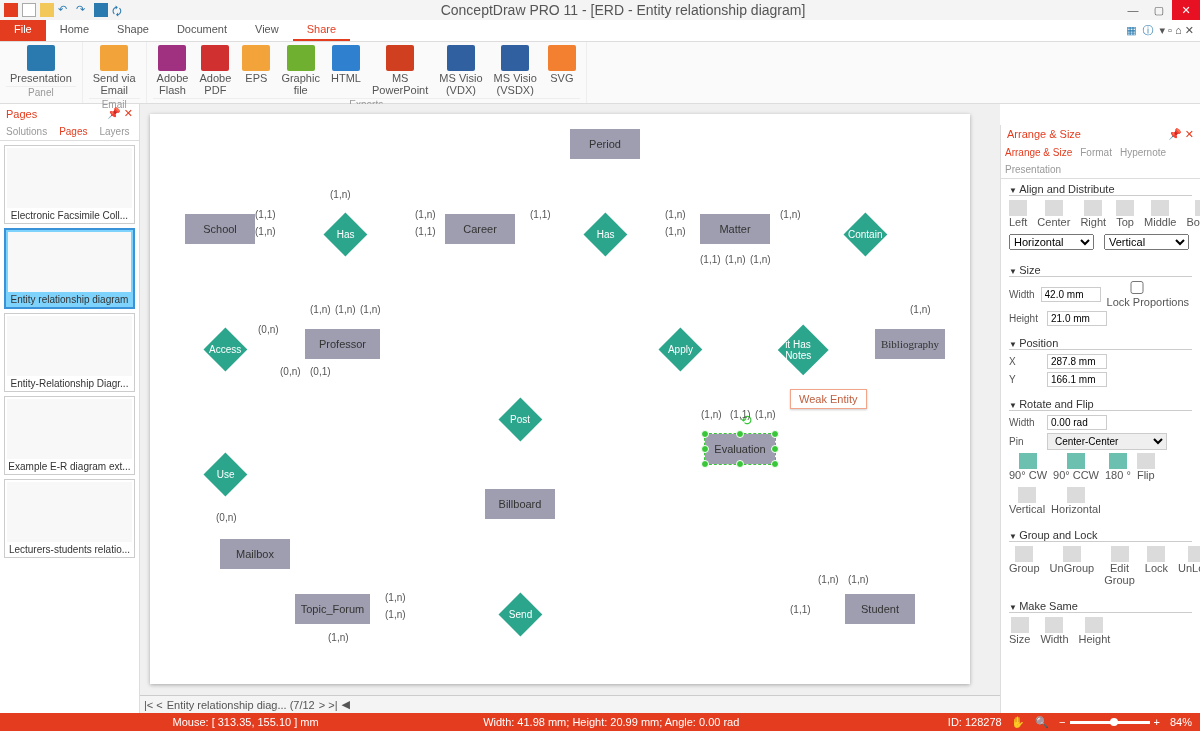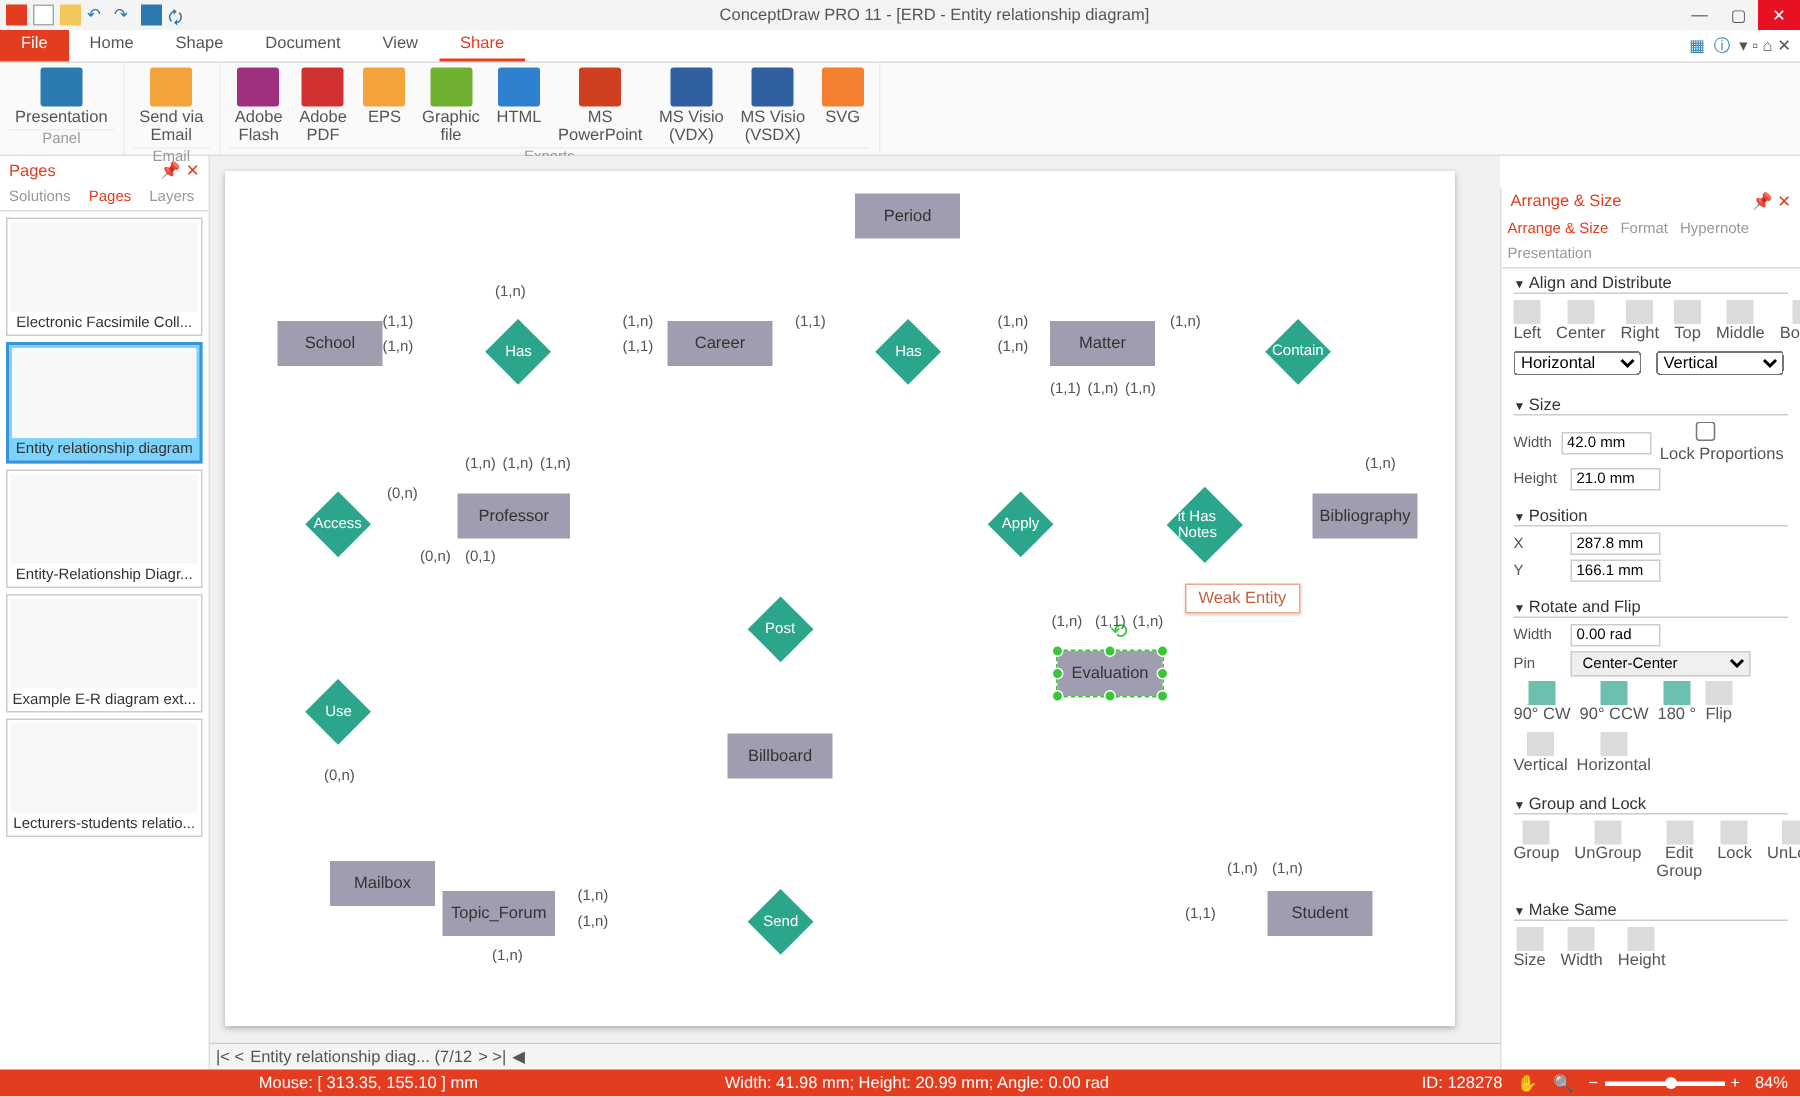--- a/index.html
+++ b/index.html
@@ -1,20 +1,20 @@
 <!DOCTYPE html>
 <html><head>
 <meta charset="utf-8">
 <style>
 * { box-sizing: border-box; margin: 0; padding: 0; font-family: "Segoe UI", Tahoma, sans-serif; font-size: 11px; }
 body { background: #fff; width: 1200px; height: 731px; overflow: hidden; display: flex; flex-direction: column; }
 .titlebar { height: 20px; background: #f4f4f4; display: flex; align-items: center; justify-content: space-between; }
 .titlebar .left-icons { display: flex; gap: 4px; padding-left: 4px; }
 .titlebar .left-icons span { width: 14px; height: 14px; display: inline-block; }
-.titlebar .title { color: #555; font-size: 11px; }
+.titlebar .title { color: #555; font-size: 14px; }
 .titlebar .win { display: flex; }
 .titlebar .win span { width: 26px; height: 20px; display: flex; align-items: center; justify-content: center; color: #555; }
 .titlebar .win .close { background: #e81123; color: #fff; width: 28px; }
 .menubar { height: 22px; background: #fff; display: flex; border-bottom: 1px solid #ddd; }
 .menubar .tab { padding: 3px 14px; color: #555; cursor: pointer; }
 .menubar .file { background: #e43c1f; color: #fff; }
 .menubar .active { color: #e43c1f; border-bottom: 2px solid #e43c1f; }
 .menubar .right-icons { margin-left: auto; display: flex; gap: 6px; padding-right: 6px; align-items: center; color: #2a7ab0; }
 .ribbon { height: 62px; background: #fafafa; border-bottom: 1px solid #ddd; display: flex; }
 .ribbon-group { border-right: 1px solid #eee; padding: 2px 6px; text-align: center; }
@@ -162,25 +162,25 @@
     </div>
   </div>
 
   <div style="flex:1;display:flex;flex-direction:column">
     <div class="canvas">
       <div class="page" id="diagram">
           <div class="shape entity" style="left: 420px; top: 15px; width: 70px; height: 30px;">Period</div>
           <div class="shape entity" style="left: 35px; top: 100px; width: 70px; height: 30px;">School</div>
           <div class="shape entity" style="left: 295px; top: 100px; width: 70px; height: 30px;">Career</div>
           <div class="shape entity" style="left: 550px; top: 100px; width: 70px; height: 30px;">Matter</div>
-          <div class="shape entity" style="left: 725px; top: 215px; width: 70px; height: 30px;">Bibliography</div>
+          <div class="shape entity" style="left: 725px; top: 215px; width: 70px; height: 30px; font-family: Liberation Serif, serif;">Bibliography</div>
           <div class="shape entity" style="left: 155px; top: 215px; width: 75px; height: 30px;">Professor</div>
           <div class="shape entity" style="left: 335px; top: 375px; width: 70px; height: 30px;">Billboard</div>
           <div class="shape entity" style="left: 555px; top: 320px; width: 70px; height: 30px; outline: rgb(57, 198, 57) dashed 1px;">Evaluation<div class="selhandle" style="left: -4px; top: -4px;"></div><div class="selhandle" style="left: 31px; top: -4px;"></div><div class="selhandle" style="left: 66px; top: -4px;"></div><div class="selhandle" style="left: -4px; top: 11px;"></div><div class="selhandle" style="left: 66px; top: 11px;"></div><div class="selhandle" style="left: -4px; top: 26px;"></div><div class="selhandle" style="left: 31px; top: 26px;"></div><div class="selhandle" style="left: 66px; top: 26px;"></div><div style="position: absolute; top: -22px; left: 50%; color: rgb(57, 198, 57); font-size: 14px;">⟲</div></div>
-          <div class="shape entity" style="left: 70px; top: 425px; width: 70px; height: 30px; margin-top: 35px;">Mailbox</div>
+          <div class="shape entity" style="left: 70px; top: 425px; width: 70px; height: 30px;">Mailbox</div>
           <div class="shape entity" style="left: 145px; top: 480px; width: 75px; height: 30px;">Topic_Forum</div>
           <div class="shape entity" style="left: 695px; top: 480px; width: 70px; height: 30px;">Student</div>
           <div class="shape diamond" style="left: 180px; top: 105px; width: 30.8px; height: 30.8px;">
             <span style="font-size: 10px;">Has</span>
           </div>
           <div class="shape diamond" style="left: 440px; top: 105px; width: 30.8px; height: 30.8px;">
             <span style="font-size: 10px;">Has</span>
           </div>
           <div class="shape diamond" style="left: 700px; top: 105px; width: 30.8px; height: 30.8px;">
             <span style="font-size: 10px;">Contain</span>

